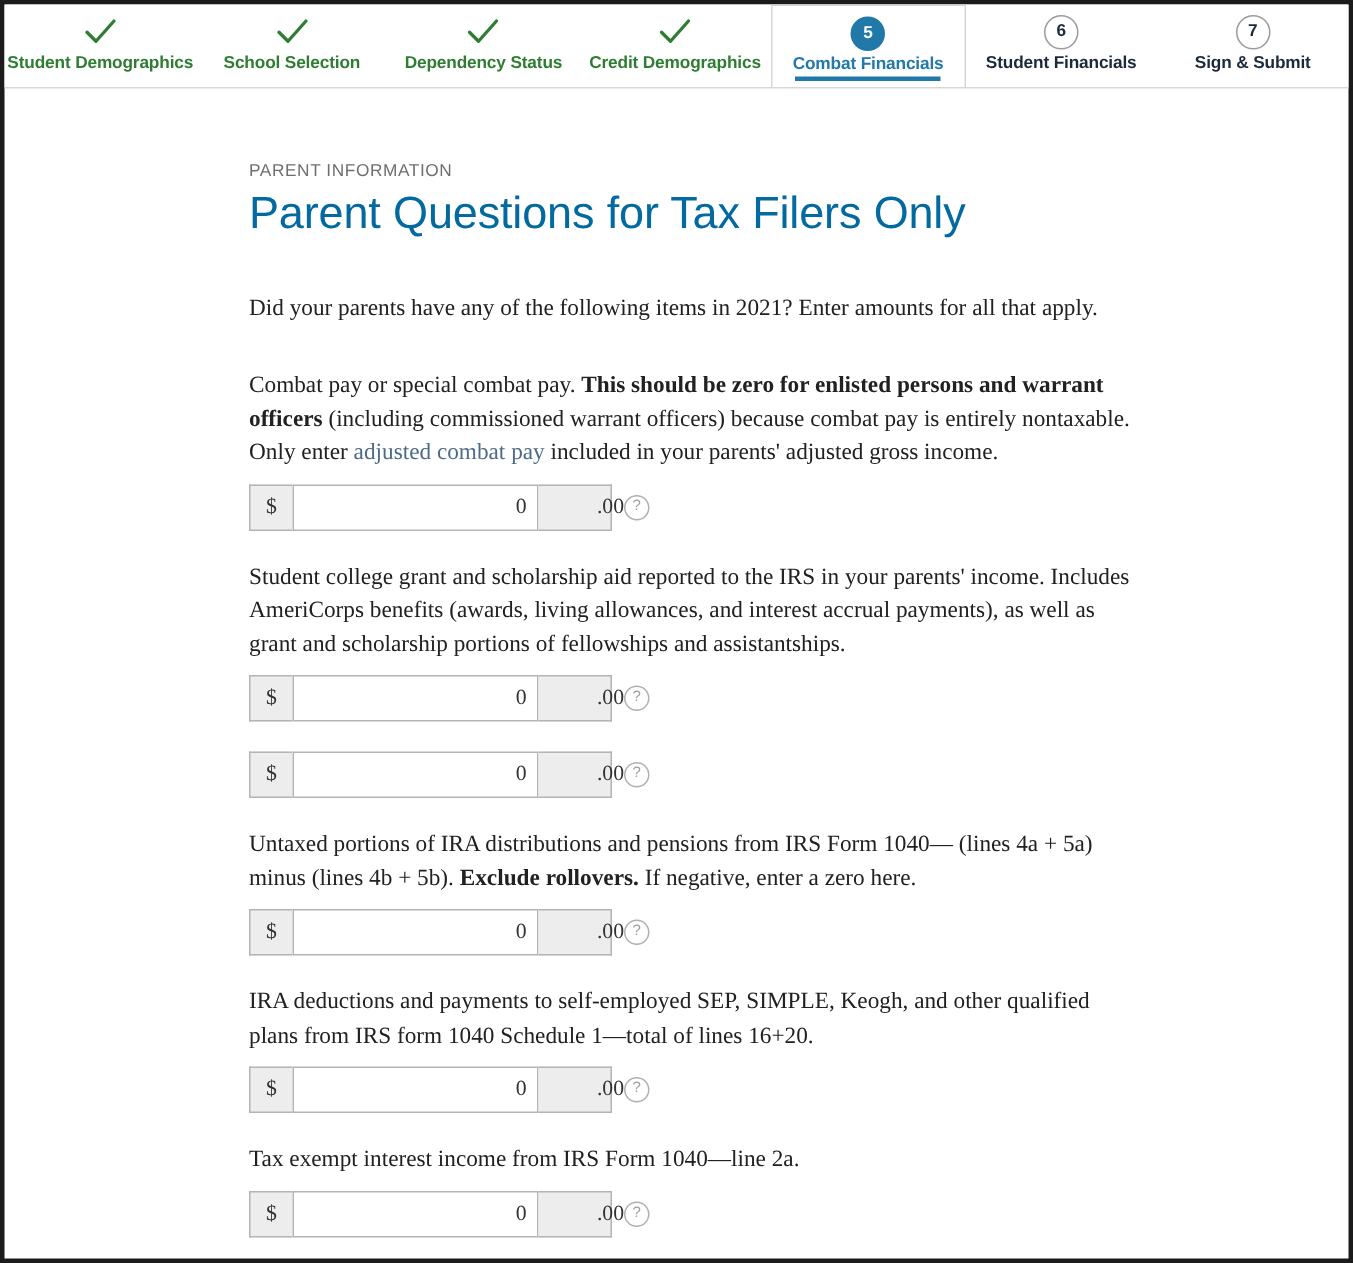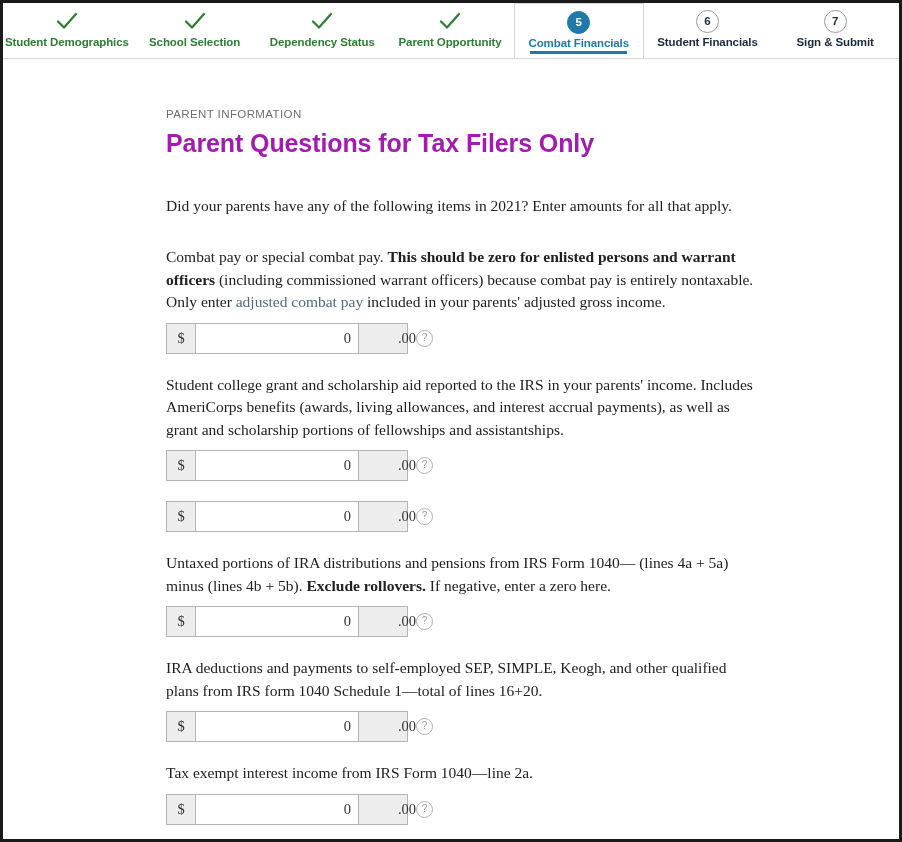--- a/index.html
+++ b/index.html
@@ -110,24 +110,24 @@
   }
   .eyebrow {
     font-size: 11.5px;
     letter-spacing: 0.4px;
     color: #6f6f6f;
     font-weight: 400;
     margin: 17px 0 9px 0;
     text-transform: uppercase;
   }
   .page-title {
-    font-size: 25px;
+    font-size: 30px;
     line-height: 28px;
-    color: #a21caf;
-    font-weight: 700;
+    color: #0369a1;
+    font-weight: 400;
     margin: 0 0 38px 0;
     letter-spacing: -0.1px;
   }
   .intro {
     font-family: "Liberation Serif", serif;
     font-size: 15.5px;
     line-height: 21px;
     color: #212121;
     margin: 0 0 30px 0;
   }
@@ -237,21 +237,21 @@
           </svg>
         </div>
         <div class="label">Dependency Status</div>
       </div>
       <div class="step done">
         <div class="mark">
           <svg class="check-ico" width="22" height="18" viewBox="0 0 22 18" fill="none">
             <path d="M2 9.5 L8 15.5 L20 2" stroke="#2e7d32" stroke-width="2.2" stroke-linecap="round" stroke-linejoin="round"></path>
           </svg>
         </div>
-        <div class="label">Parent Opportunity</div>
+        <div class="label">Credit Demographics</div>
       </div>
       <div class="step active">
         <div class="mark">
           <div class="circle filled">5</div>
         </div>
         <div class="label">Combat Financials</div>
       </div>
       <div class="step upcoming">
         <div class="mark">
           <div class="circle outline">6</div>

